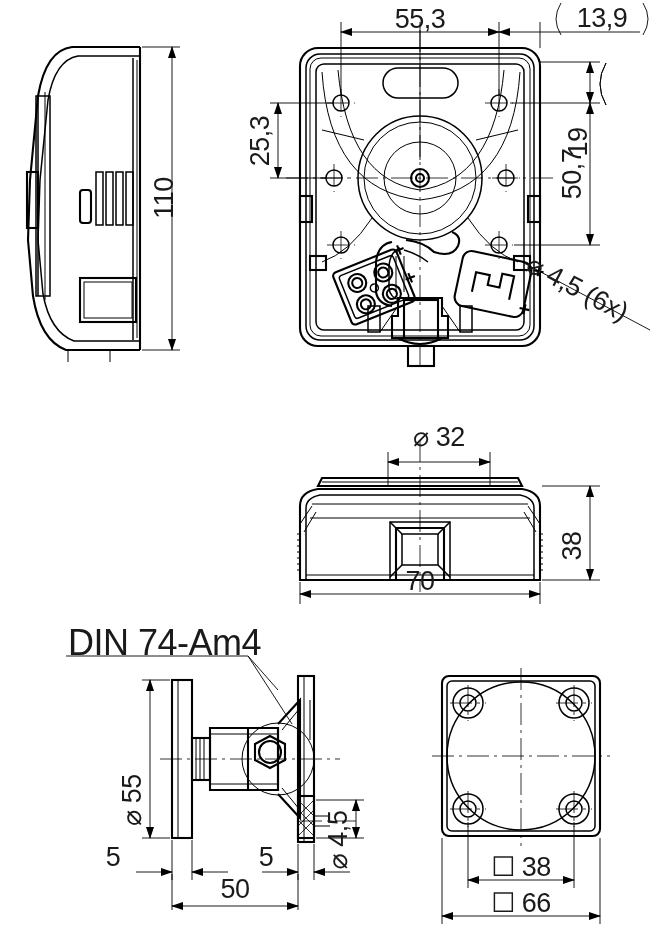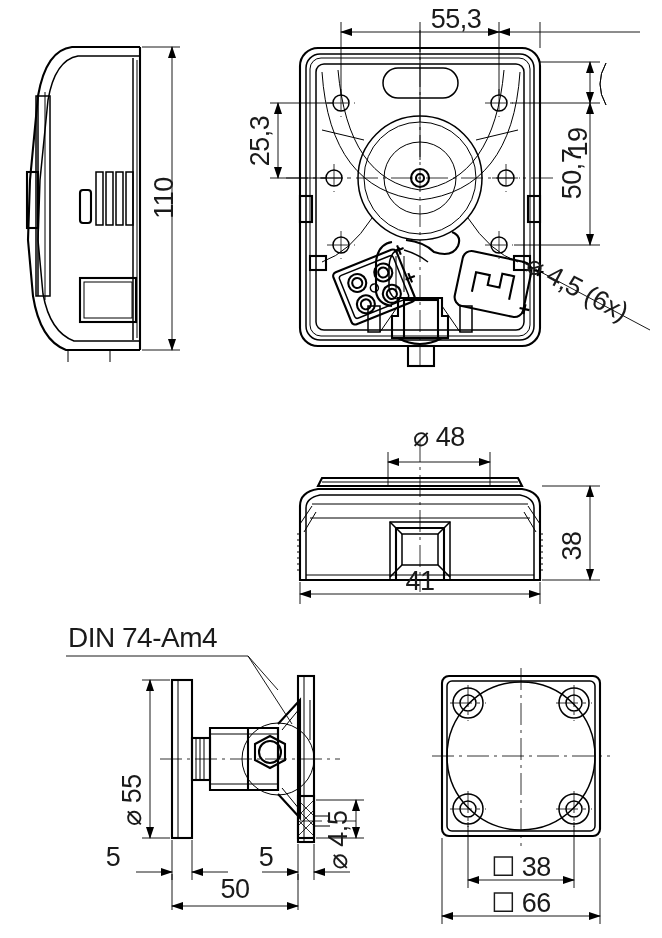--- a/index.html
+++ b/index.html
@@ -312,42 +312,49 @@
       <path class="dim" d="M 468,880 L 574,880" marker-start="url(#ahL)" marker-end="url(#ahR)"></path>
 
       <path class="dim" d="M 442,838 L 442,924"></path>
       <path class="dim" d="M 600,838 L 600,924"></path>
       <path class="dim" d="M 442,916 L 600,916" marker-start="url(#ahL)" marker-end="url(#ahR)"></path>
     </g>
   </svg>
 
   <div class="dimtxt rot90" style="left:180px;top:198px;transform:rotate(-90deg) translate(-50%,-100%);">110</div>
 
-  <div class="dimtxt" style="left:420px;top:4px;transform:translateX(-50%);margin-left:36px;">55,3</div>
-
+  <div class="dimtxt" style="left:420px;top:4px;transform:translateX(-50%);">55,3</div>
+
+  <div style="position:absolute;left:549px;top:1px;width:106px;height:36px;">
+    <svg width="106" height="36">
+      <path class="dim" d="M 12,2 Q 2,18 12,34"></path>
+      <path class="dim" d="M 94,2 Q 104,18 94,34"></path>
+    </svg>
+    <div class="dimtxt" style="left:53px;top:2px;transform:translateX(-50%);">13,9</div>
+  </div>
 
   <div class="dimtxt rot90" style="left:276px;top:141px;transform:rotate(-90deg) translate(-50%,-100%);">25,3</div>
 
   <div style="position:absolute;left:570px;top:60px;width:38px;height:48px;">
     <svg width="38" height="48">
       <path class="dim" d="M 36,3 Q 24,24 36,45"></path>
       <path class="dim" d="M 36,3 Q 24,24 36,45" transform="translate(0,0)"></path>
     </svg>
     <div class="dimtxt rot90" style="left:24px;top:82px;transform:rotate(-90deg) translate(-50%,-100%);">19</div>
   </div>
 
   <div class="dimtxt rot90" style="left:588px;top:174px;transform:rotate(-90deg) translate(-50%,-100%);">50,7</div>
 
   <div class="dimtxt" style="left:536px;top:248px;transform:rotate(28deg);transform-origin:0 0;">⌀ 4,5 (6x)</div>
 
-  <div class="dimtxt" style="left:439px;top:421px;transform:translateX(-50%);">⌀ 48</div>
+  <div class="dimtxt" style="left:439px;top:421px;transform:translateX(-50%);">⌀ 32</div>
   <div class="dimtxt rot90" style="left:588px;top:546px;transform:rotate(-90deg) translate(-50%,-100%);">38</div>
-  <div class="dimtxt" style="left:420px;top:566px;transform:translateX(-50%);">41</div>
-
-  <div class="dimtxt" style="left:68px;top:622px;font-size:28px;">DIN 74-Am4</div>
+  <div class="dimtxt" style="left:420px;top:566px;transform:translateX(-50%);">70</div>
+
+  <div class="dimtxt" style="left:68px;top:622px;font-size:36px;">DIN 74-Am4</div>
   <div class="dimtxt rot90" style="left:148px;top:800px;transform:rotate(-90deg) translate(-50%,-100%);">⌀ 55</div>
   <div class="dimtxt rot90" style="left:354px;top:840px;transform:rotate(-90deg) translate(-50%,-100%);">⌀ 4,5</div>
   <div class="dimtxt" style="left:113px;top:842px;transform:translateX(-50%);">5</div>
   <div class="dimtxt" style="left:266px;top:842px;transform:translateX(-50%);">5</div>
   <div class="dimtxt" style="left:235px;top:874px;transform:translateX(-50%);text-align:right;">50</div>
 
   <div class="dimtxt" style="left:521px;top:851px;transform:translateX(-50%);">☐ 38</div>
   <div class="dimtxt" style="left:521px;top:887px;transform:translateX(-50%);">☐ 66</div>
 
 </div>

